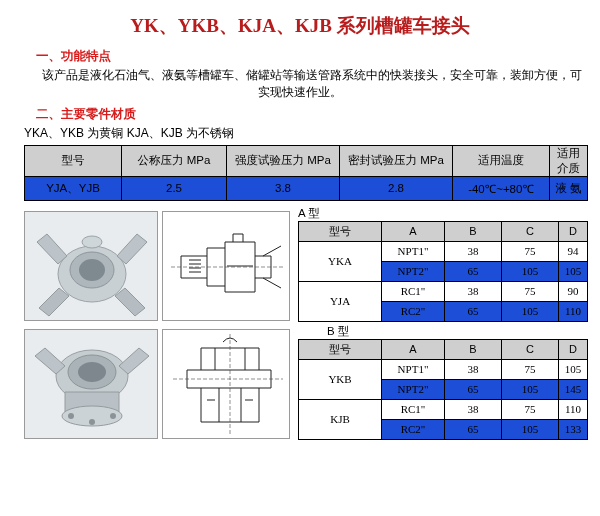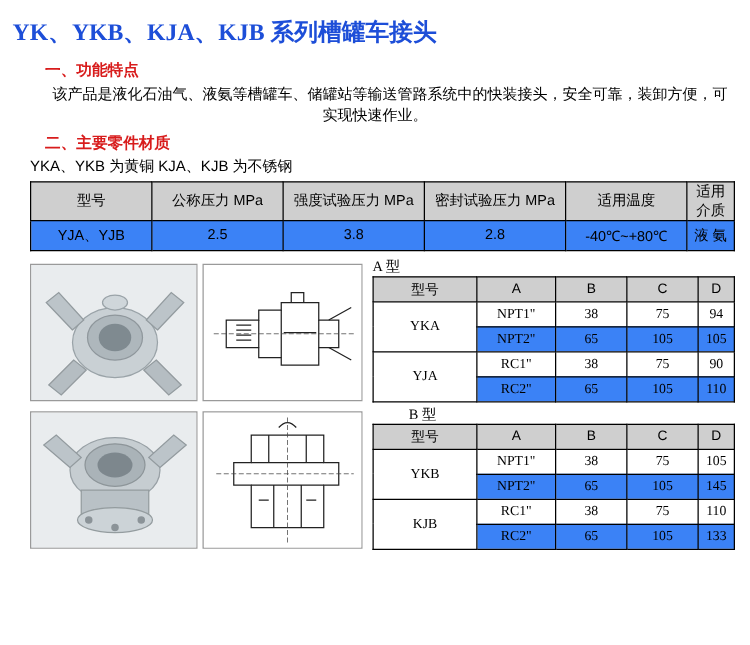--- a/index.html
+++ b/index.html
@@ -16,27 +16,28 @@
     position: relative;
   }
   .page {
     width: 600px;
     height: 516px;
     position: relative;
     box-sizing: border-box;
     padding: 0 10px;
   }
   .title {
+    text-align: center;
     font-family: "Liberation Serif", serif;
     font-weight: bold;
     font-size: 19px;
     letter-spacing: 0px;
     margin-top: 13px;
     margin-bottom: 9px;
-    color: #1d4ed8;
+    color: #b91c1c;
   }
   .section-head {
     color: #d81c1c;
     font-weight: bold;
     font-size: 12.5px;
     margin: 4px 0 2px 26px;
     font-family: "Liberation Sans", sans-serif;
   }
   .para {
     font-size: 12px;
@@ -66,42 +67,42 @@
     text-align: center;
     height: 23px;
     padding: 0 2px;
   }
   table.spec tr.hdr td {
     background: #cfcfcf;
     font-size: 11.5px;
     height: 22px;
   }
   .yellow {
-    background: #3b82f6;
+    background: #1d4ed8;
   }
   .dims-area {
     position: relative;
     margin-top: 4px;
   }
   .img-box {
     border: 1px solid #9a9a9a;
     box-sizing: border-box;
     position: absolute;
     background: #fbfbfb;
     overflow: hidden;
   }
   .photo {
     background: linear-gradient(150deg, #eceff1 0%, #d7dde0 45%, #c3cace 100%);
   }
   .lineart {
     background: #ffffff;
   }
   .type-label {
     font-size: 11.5px;
-    font-family: Liberation Serif, serif;
+    font-family: Liberation Sans, sans-serif;
     position: absolute;
   }
   table.dim {
     border-collapse: collapse;
     font-size: 11px;
     font-family: "Liberation Serif", serif;
     width: 290px;
   }
   table.dim td {
     border: 1px solid #000;

